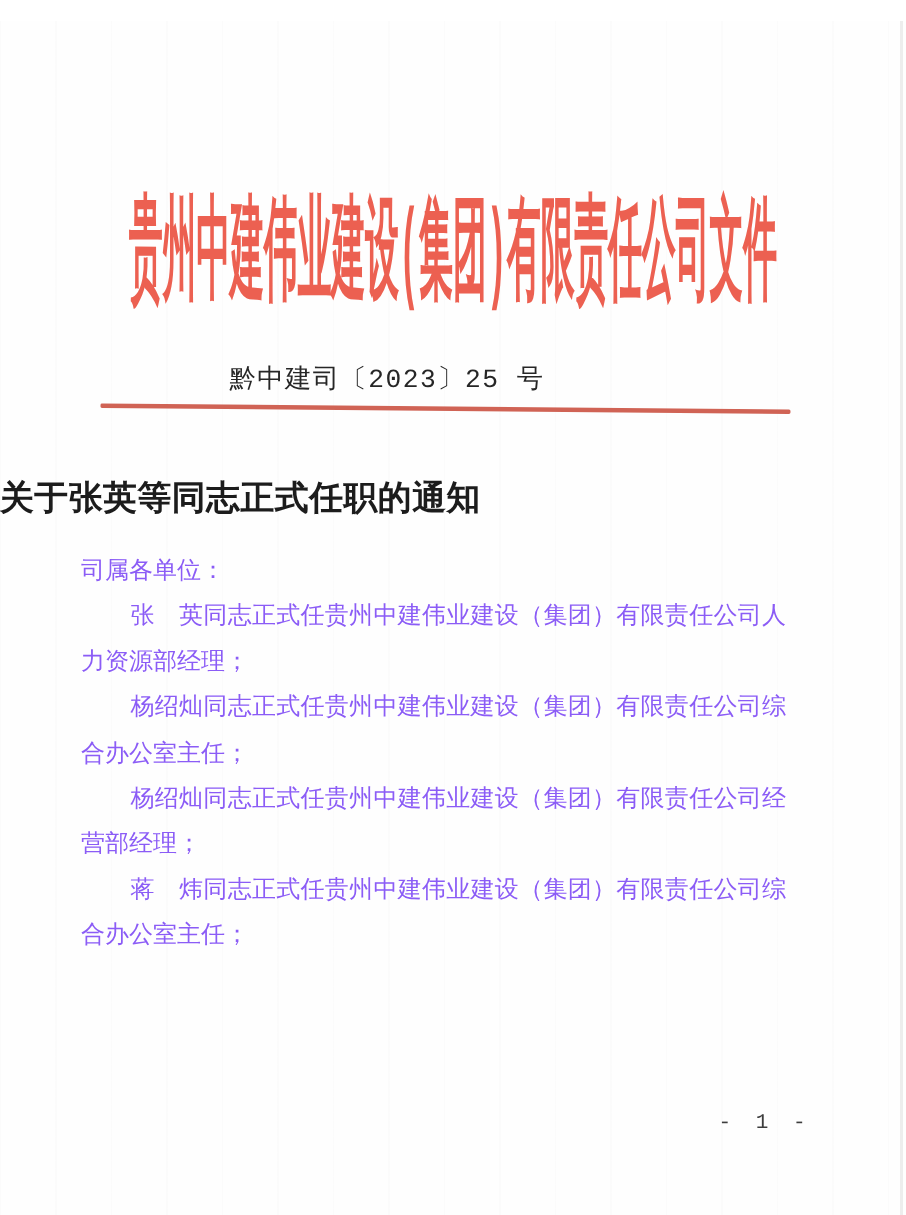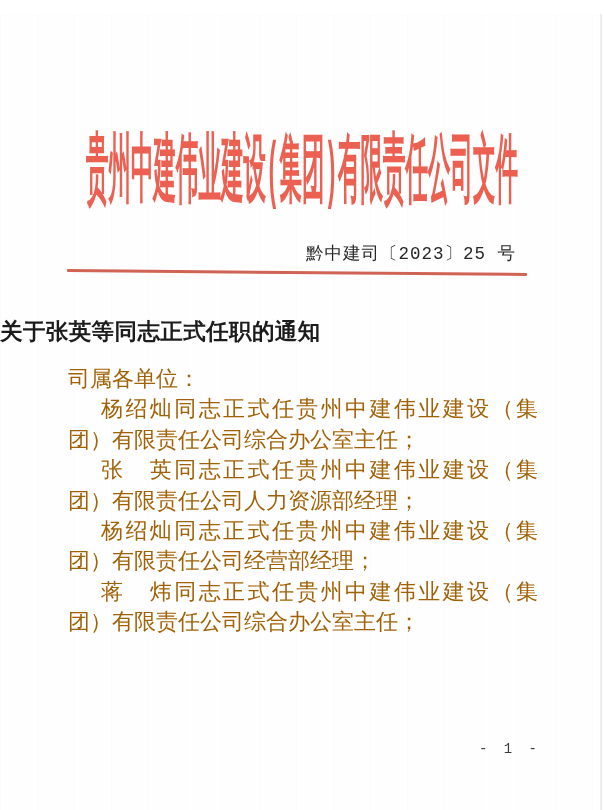--- a/index.html
+++ b/index.html
@@ -50,21 +50,21 @@
     color: var(--header-red, #ec6051);
     transform: scale(0.75, 2.5);
     transform-origin: 50% 50%;
     letter-spacing: 0px;
   }
   .doc-number {
     position: absolute;
     top: 229px;
     left: 0;
     width: 516px;
-    text-align: right;
+    text-align: center;
     font-size: 17.5px;
     line-height: 22px;
     color: #262626;
     letter-spacing: 1px;
   }
   .red-rule {
     position: absolute;
     top: 255px;
     left: 67px;
     width: 460px;
@@ -82,25 +82,25 @@
     text-align: left;
     font-size: 22.5px;
     line-height: 28px;
     font-weight: bold;
     color: #1c1c1c;
     letter-spacing: 0.4px;
   }
   .body-text {
     position: absolute;
     top: 352px;
-    left: 68px;
+    left: 54px;
     width: 470px;
-    font-size: 22px;
+    font-size: 16px;
     line-height: 30.4px;
-    color: #a16207;
+    color: #8b5cf6;
     text-align: justify;
   }
   .body-text p {
     margin: 0;
     text-indent: 33px;
   }
   .body-text p.salutation {
     text-indent: 0;
   }
   .page-number {
@@ -125,21 +125,21 @@
   <h1 class="header-title">贵州中建伟业建设(集团)有限责任公司文件</h1>
 
   <div class="doc-number">黔中建司〔2023〕25 号</div>
 
   <div class="red-rule"></div>
 
   <h2 class="doc-title">关于张英等同志正式任职的通知</h2>
 
   <div class="body-text">
     <p class="salutation">司属各单位：</p>
+    <p>张　英同志正式任贵州中建伟业建设（集团）有限责任公司人力资源部经理；</p>
     <p>杨绍灿同志正式任贵州中建伟业建设（集团）有限责任公司综合办公室主任；</p>
-    <p>张　英同志正式任贵州中建伟业建设（集团）有限责任公司人力资源部经理；</p>
     <p>杨绍灿同志正式任贵州中建伟业建设（集团）有限责任公司经营部经理；</p>
     <p>蒋　炜同志正式任贵州中建伟业建设（集团）有限责任公司综合办公室主任；</p>
   </div>
 
   <div class="page-number">- 1 -</div>
 
 </div>
 
 </body></html>

